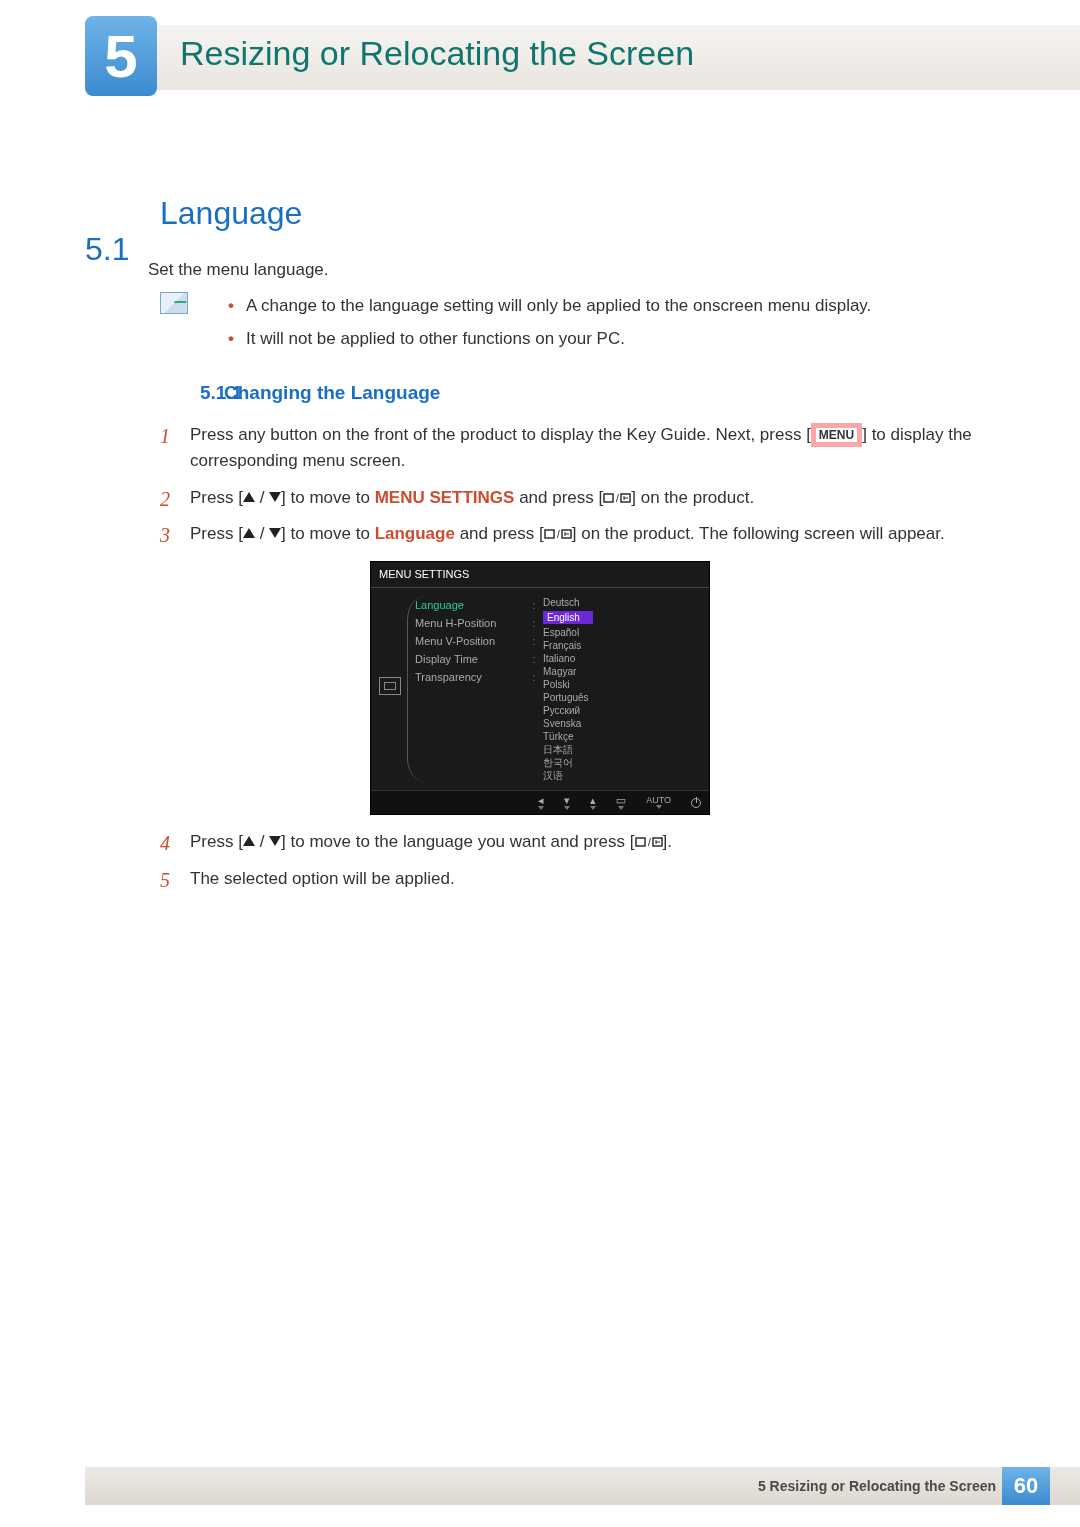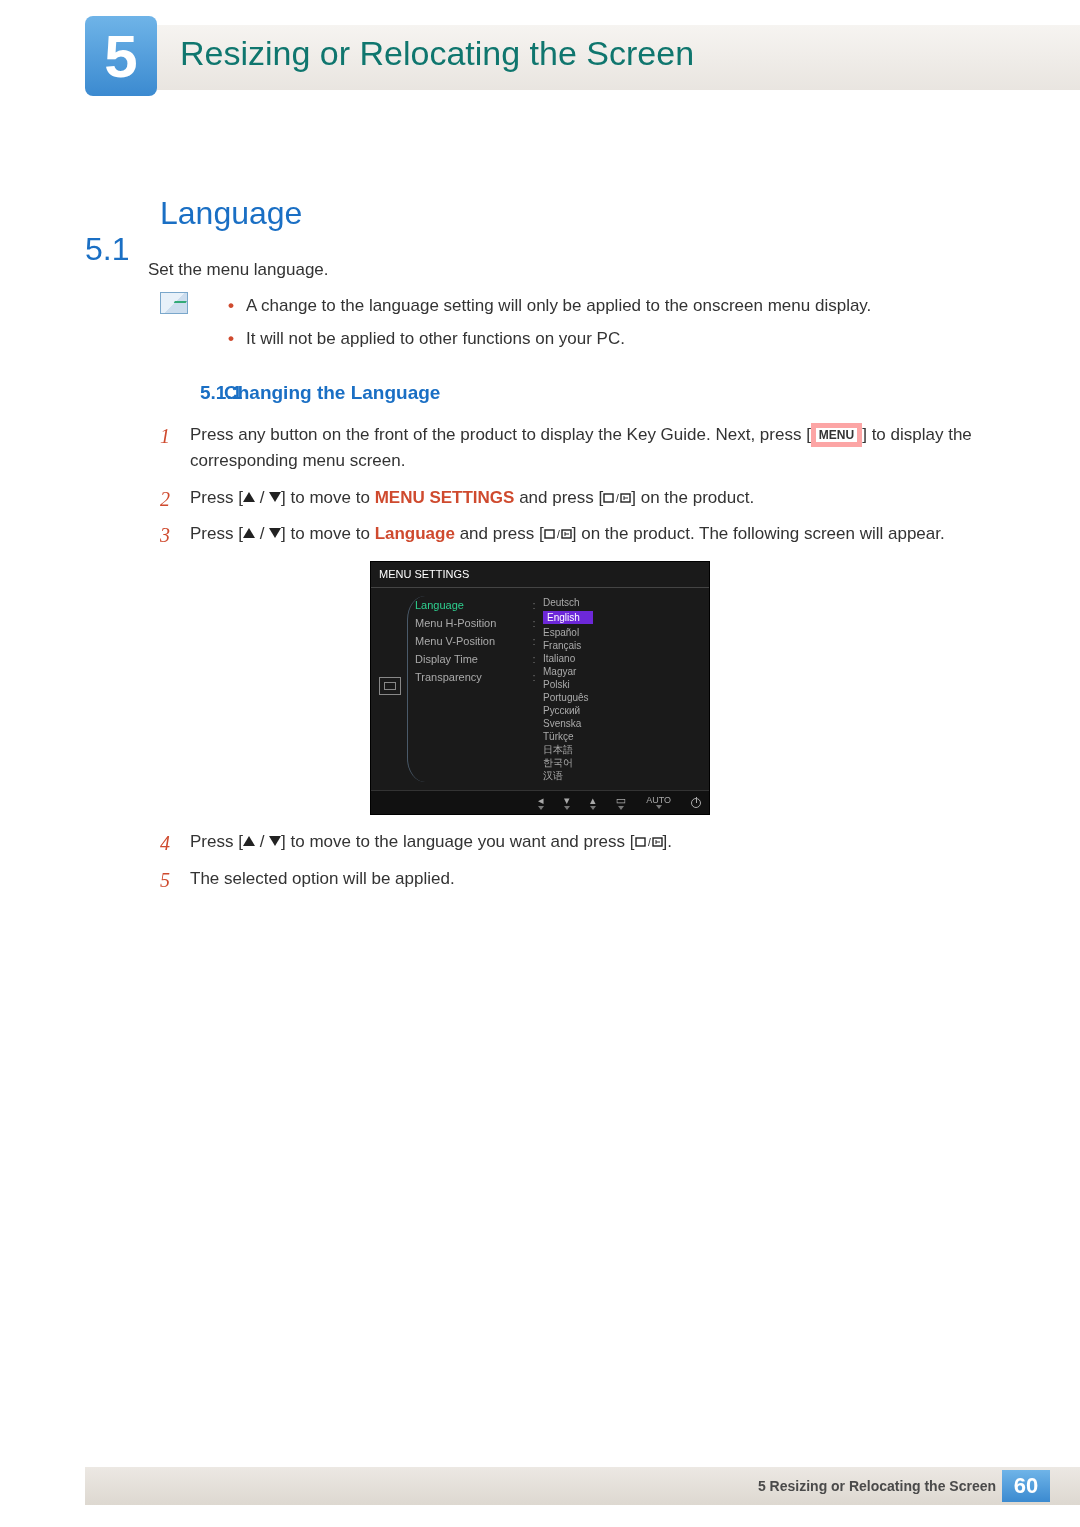--- a/index.html
+++ b/index.html
@@ -253,21 +253,21 @@
     align-items: center;
     justify-content: flex-end;
   }
   .page-footer .ftext {
     font-size: 14px;
     color: #4a4a4a;
     font-weight: 600;
     padding-right: 6px;
   }
   .page-footer .pnum {
-    width: 48px; height: 32px;
+    width: 48px; height: 38px;
     background: linear-gradient(to bottom, #6fb4e8, #3b8ad0);
     color: #fff;
     font-size: 22px;
     font-weight: bold;
     display: flex; align-items: center; justify-content: center;
     margin-right: 30px;
   }
 </style>
 </head>
 <body>

